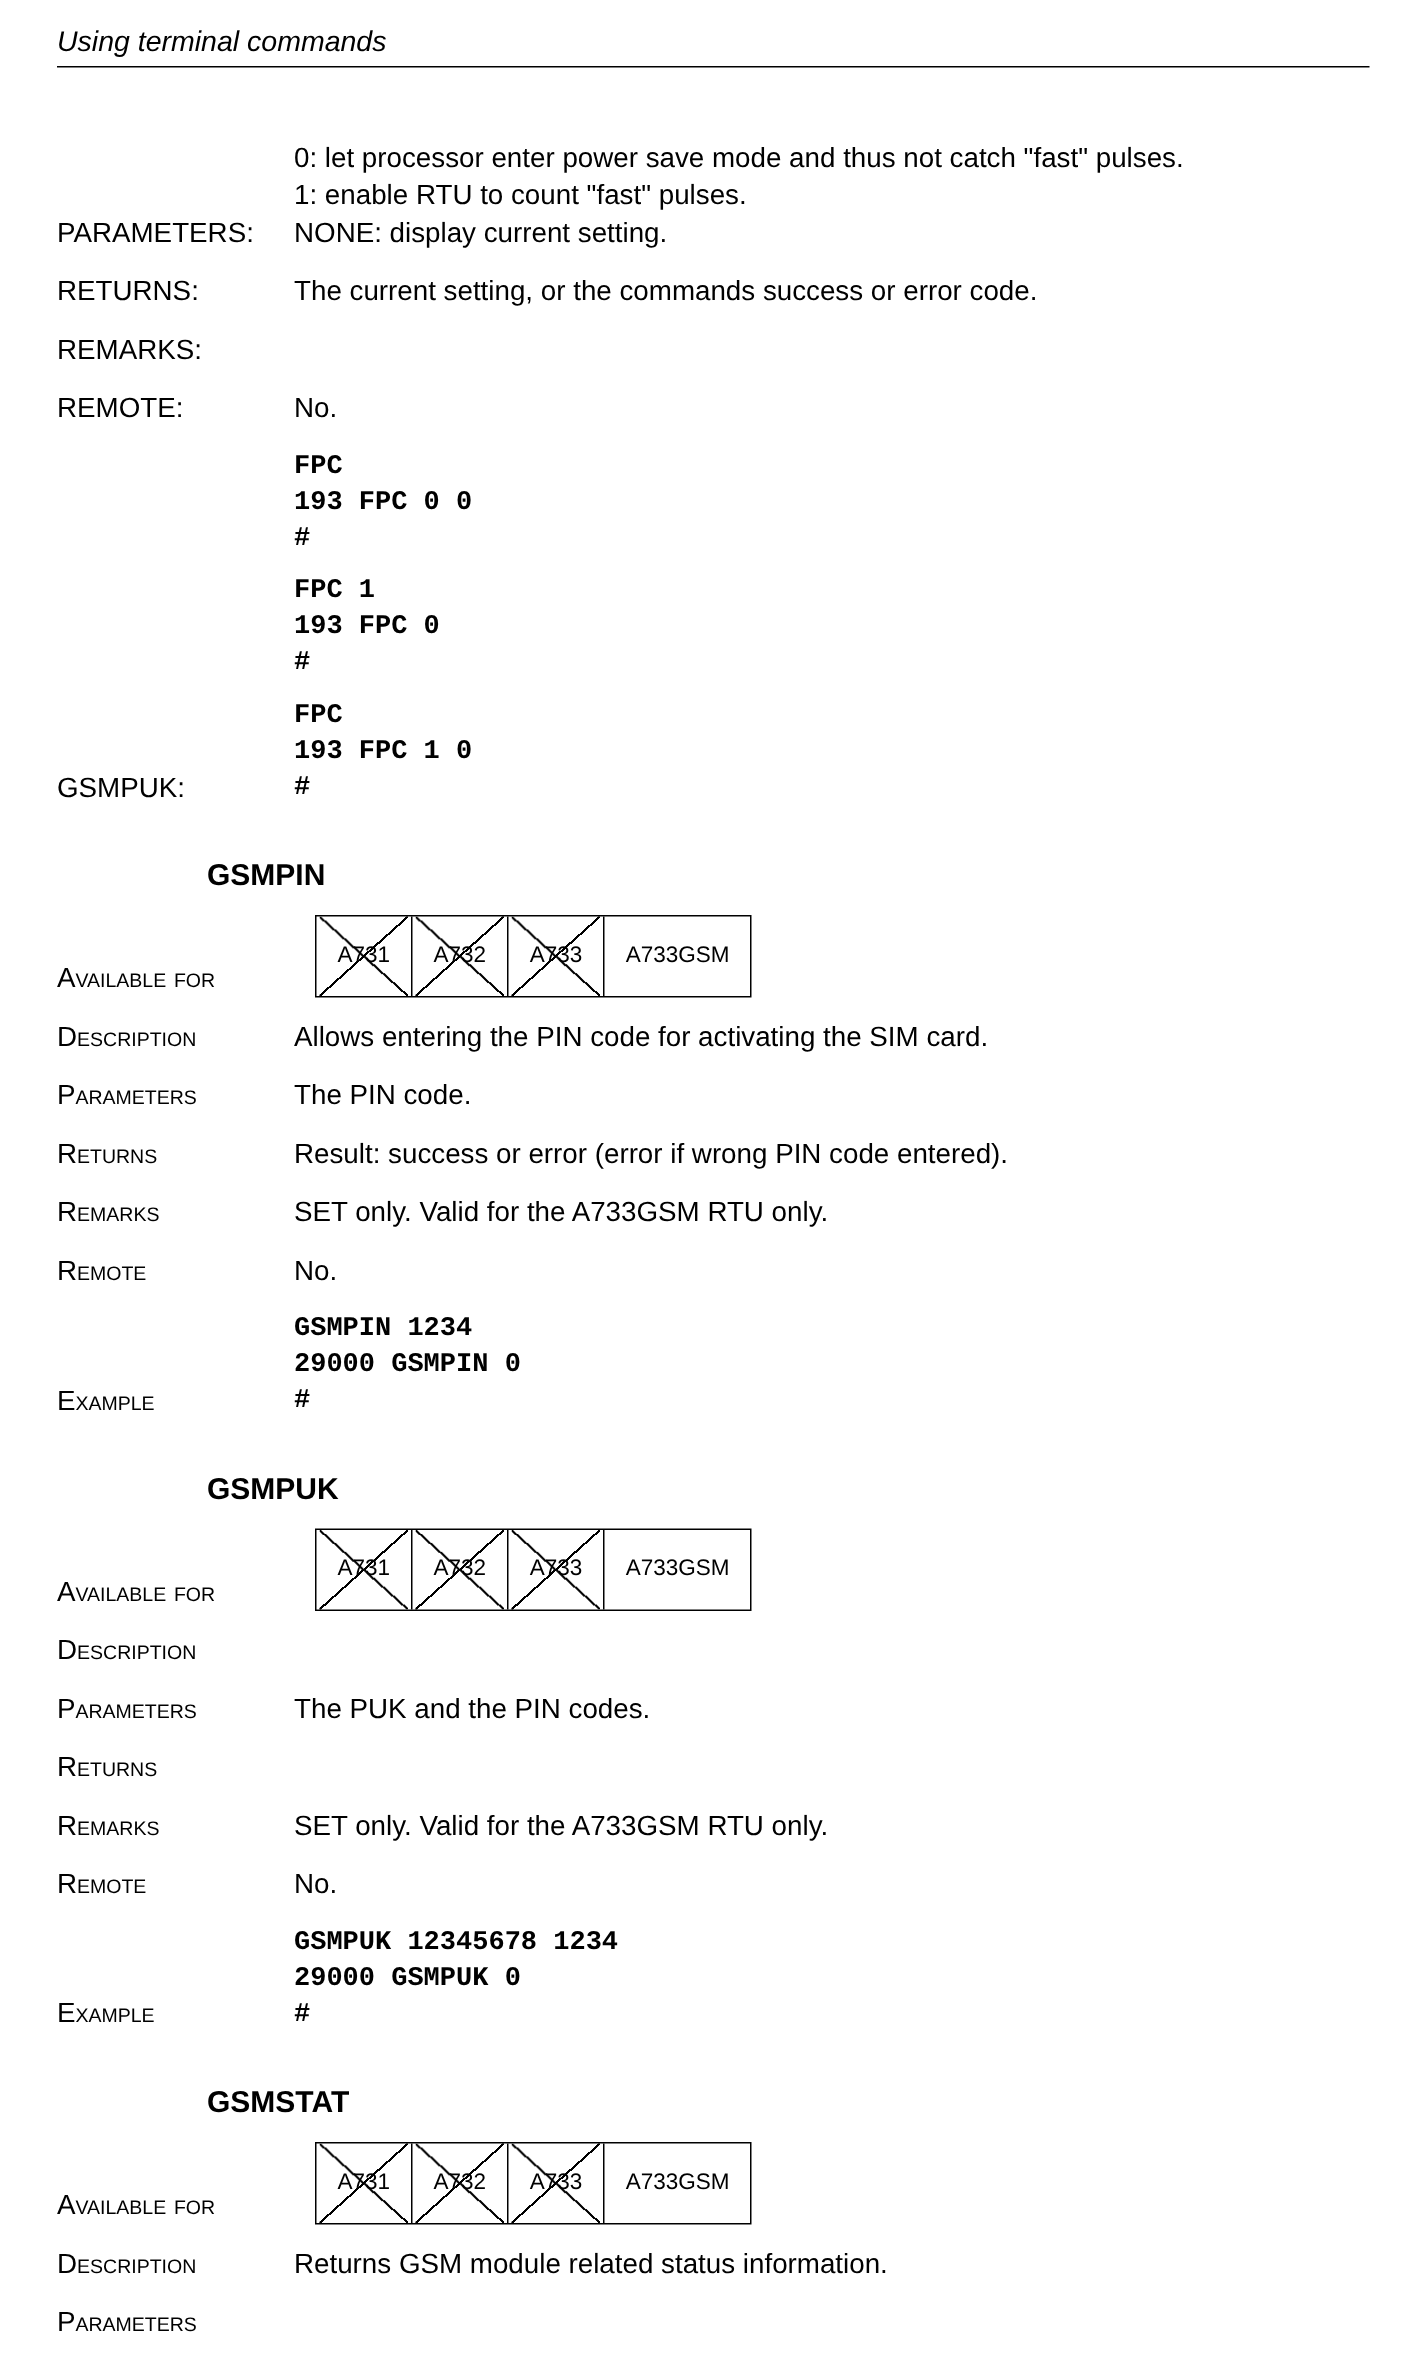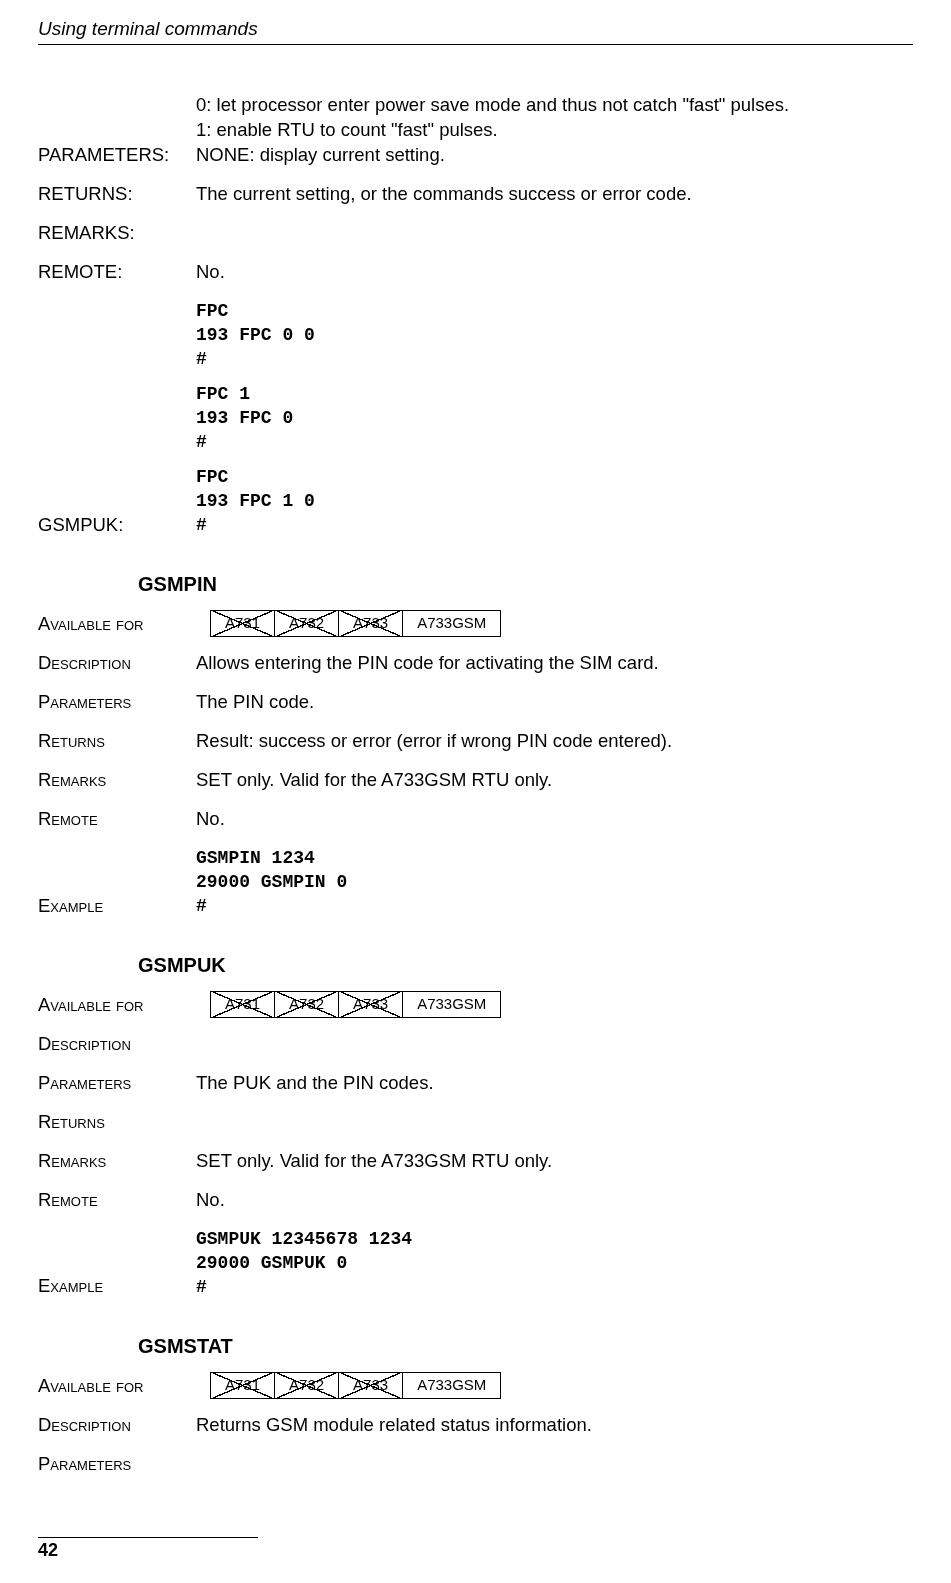--- a/index.html
+++ b/index.html
@@ -55,21 +55,21 @@
   }
   .model-table {
     display: inline-flex;
     border: 1px solid #000;
     font-size: 15px;
     vertical-align: middle;
     margin-left: 14px;
   }
   .model-cell {
     position: relative;
-    padding: 2px 14px;
+    padding: 16px 14px;
     border-right: 1px solid #000;
     display: flex;
     align-items: center;
     justify-content: center;
   }
   .model-cell:last-child { border-right: none; }
   .model-cell.struck::before {
     content: "";
     position: absolute;
     left: 2px; right: 2px; top: 0; bottom: 0;

